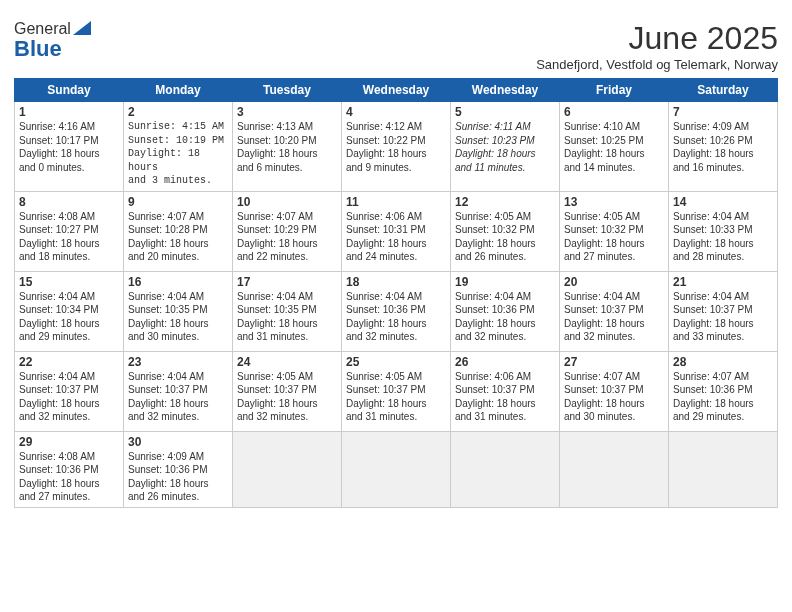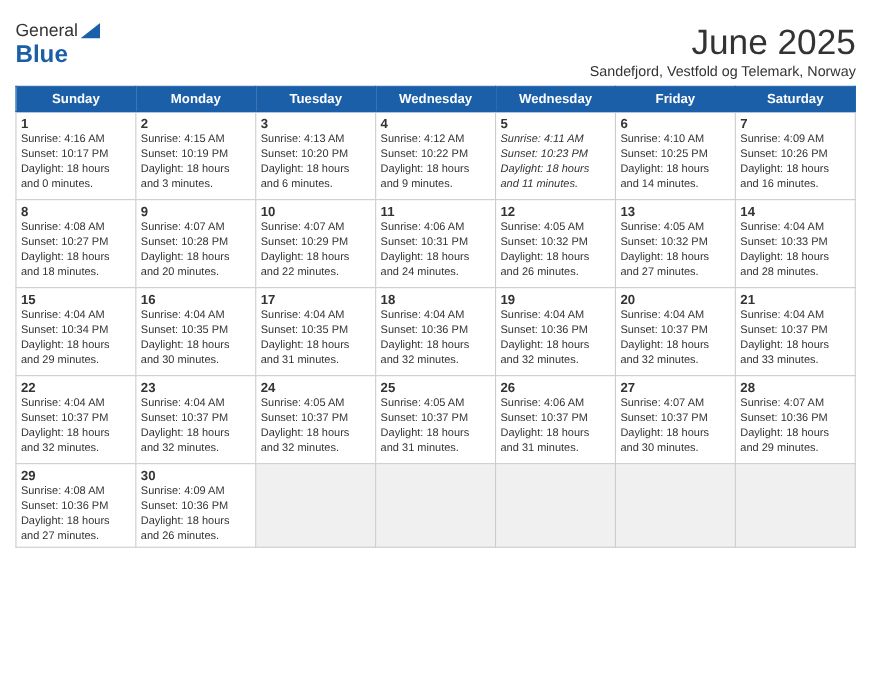--- a/index.html
+++ b/index.html
@@ -116,21 +116,21 @@
     <tr>
           <td>
             <div class="day-num">1</div>
             <div class="day-info" style="white-space: pre-line;">Sunrise: 4:16 AM
 Sunset: 10:17 PM
 Daylight: 18 hours
 and 0 minutes.</div>
           </td>
           <td>
             <div class="day-num">2</div>
-            <div class="day-info" style="white-space: pre-line;">Sunrise: 4:15 AM
+            <div class="day-info" style="white-space: pre-line; font-family: Liberation Mono, monospace;">Sunrise: 4:15 AM
 Sunset: 10:19 PM
 Daylight: 18 hours
 and 3 minutes.</div>
           </td>
           <td>
             <div class="day-num">3</div>
             <div class="day-info" style="white-space: pre-line;">Sunrise: 4:13 AM
 Sunset: 10:20 PM
 Daylight: 18 hours
 and 6 minutes.</div>

